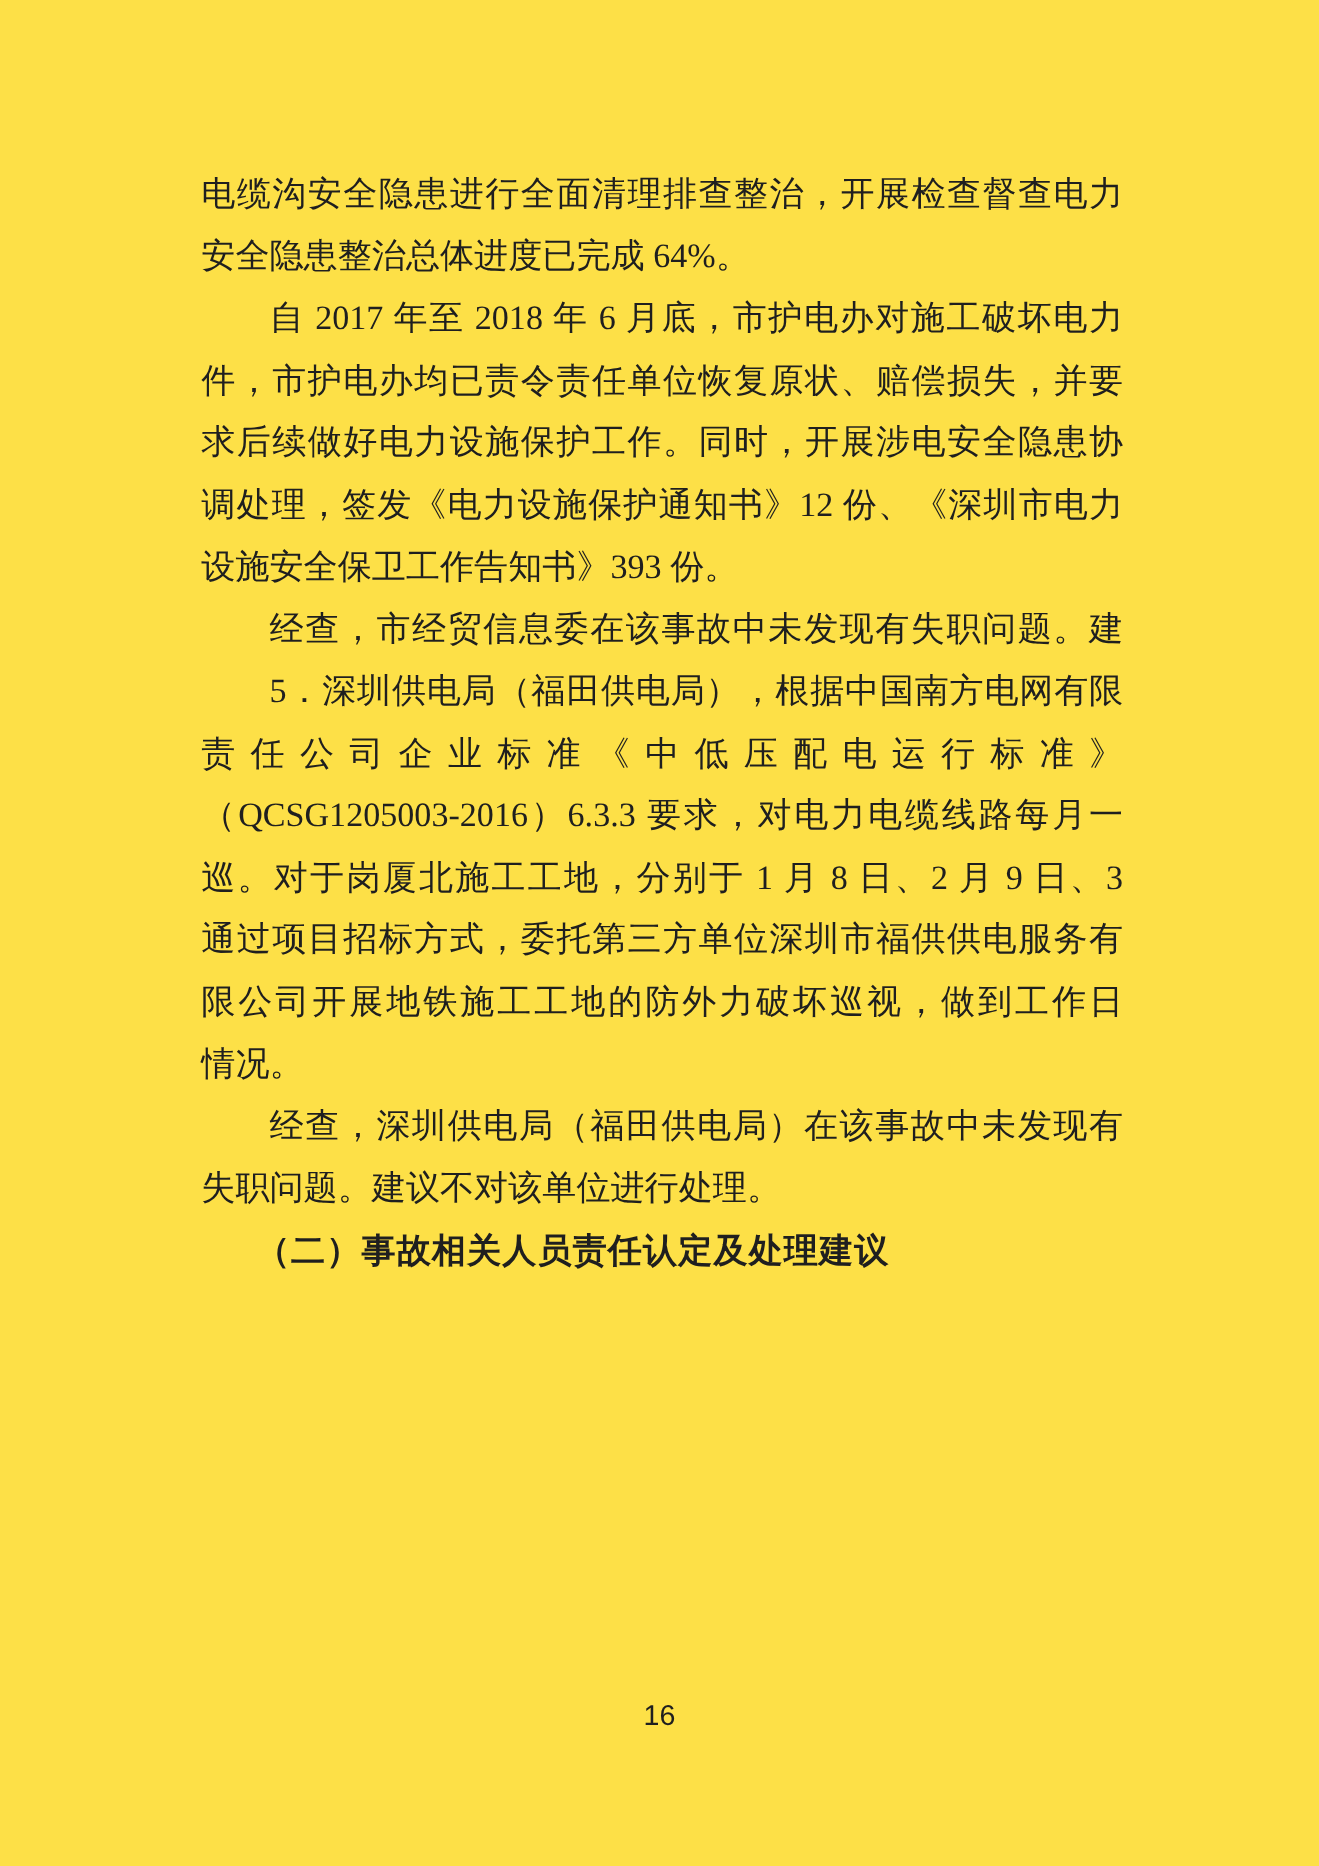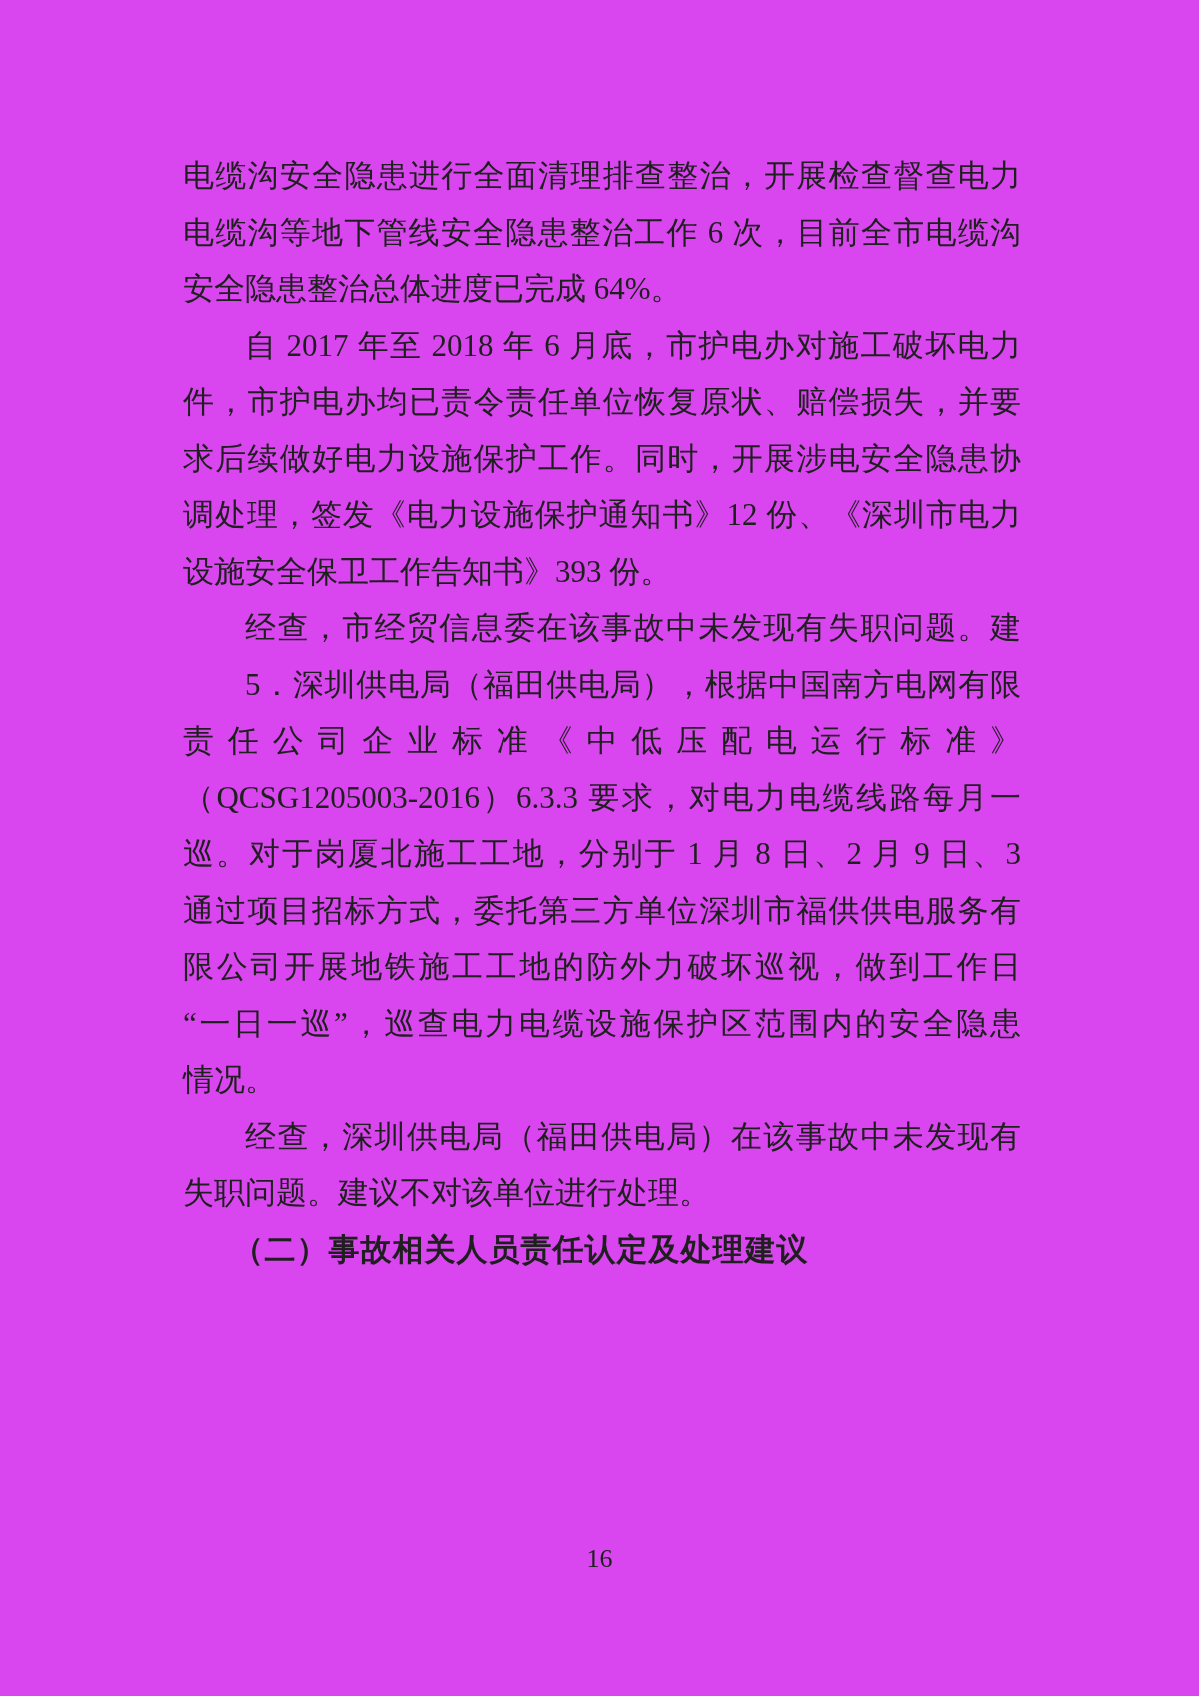--- a/index.html
+++ b/index.html
@@ -4,21 +4,21 @@
 <style>
   html, body {
     margin: 0;
     padding: 0;
     background: #ffffff;
   }
   .page {
     position: relative;
     width: 1199px;
     height: 1696px;
-    background: #d946ef;
+    background: #fde047;
     overflow: hidden;
     font-family: "Liberation Serif", "DejaVu Serif", serif;
     color: #1f1f1f;
   }
   .doc-body {
     position: absolute;
     left: 183px;
     top: 148px;
     width: 838px;
     font-size: 31px;
@@ -46,45 +46,43 @@
     font-weight: bold;
     text-indent: 1.6em;
     letter-spacing: 1px;
   }
   .page-number {
     position: absolute;
     left: 0;
     top: 1544px;
     width: 100%;
     text-align: center;
-    font-family: Liberation Serif, serif;
+    font-family: Liberation Sans, sans-serif;
     font-size: 26px;
     color: #1f1f1f;
   }
 </style>
 </head>
 <body>
 
 <div class="page">
   <div class="doc-body">
     <div class="line j">电缆沟安全隐患进行全面清理排查整治，开展检查督查电力</div>
-    <div class="line j">电缆沟等地下管线安全隐患整治工作 6 次，目前全市电缆沟</div>
     <div class="line">安全隐患整治总体进度已完成 64%。</div>
     <div class="line j ind">自 2017 年至 2018 年 6 月底，市护电办对施工破坏电力</div>
     <div class="line j">件，市护电办均已责令责任单位恢复原状、赔偿损失，并要</div>
     <div class="line j">求后续做好电力设施保护工作。同时，开展涉电安全隐患协</div>
     <div class="line j">调处理，签发《电力设施保护通知书》12 份、《深圳市电力</div>
     <div class="line">设施安全保卫工作告知书》393 份。</div>
     <div class="line j ind">经查，市经贸信息委在该事故中未发现有失职问题。建</div>
     <div class="line j ind">5．深圳供电局（福田供电局），根据中国南方电网有限</div>
     <div class="line j">责任公司企业标准《中低压配电运行标准》</div>
     <div class="line j">（QCSG1205003-2016）6.3.3 要求，对电力电缆线路每月一</div>
     <div class="line j">巡。对于岗厦北施工工地，分别于 1 月 8 日、2 月 9 日、3</div>
     <div class="line j">通过项目招标方式，委托第三方单位深圳市福供供电服务有</div>
     <div class="line j">限公司开展地铁施工工地的防外力破坏巡视，做到工作日</div>
-    <div class="line j">“一日一巡”，巡查电力电缆设施保护区范围内的安全隐患</div>
     <div class="line">情况。</div>
     <div class="line j ind">经查，深圳供电局（福田供电局）在该事故中未发现有</div>
     <div class="line">失职问题。建议不对该单位进行处理。</div>
     <div class="line bold">（二）事故相关人员责任认定及处理建议</div>
   </div>
   <div class="page-number">16</div>
 </div>
 
 </body></html>

